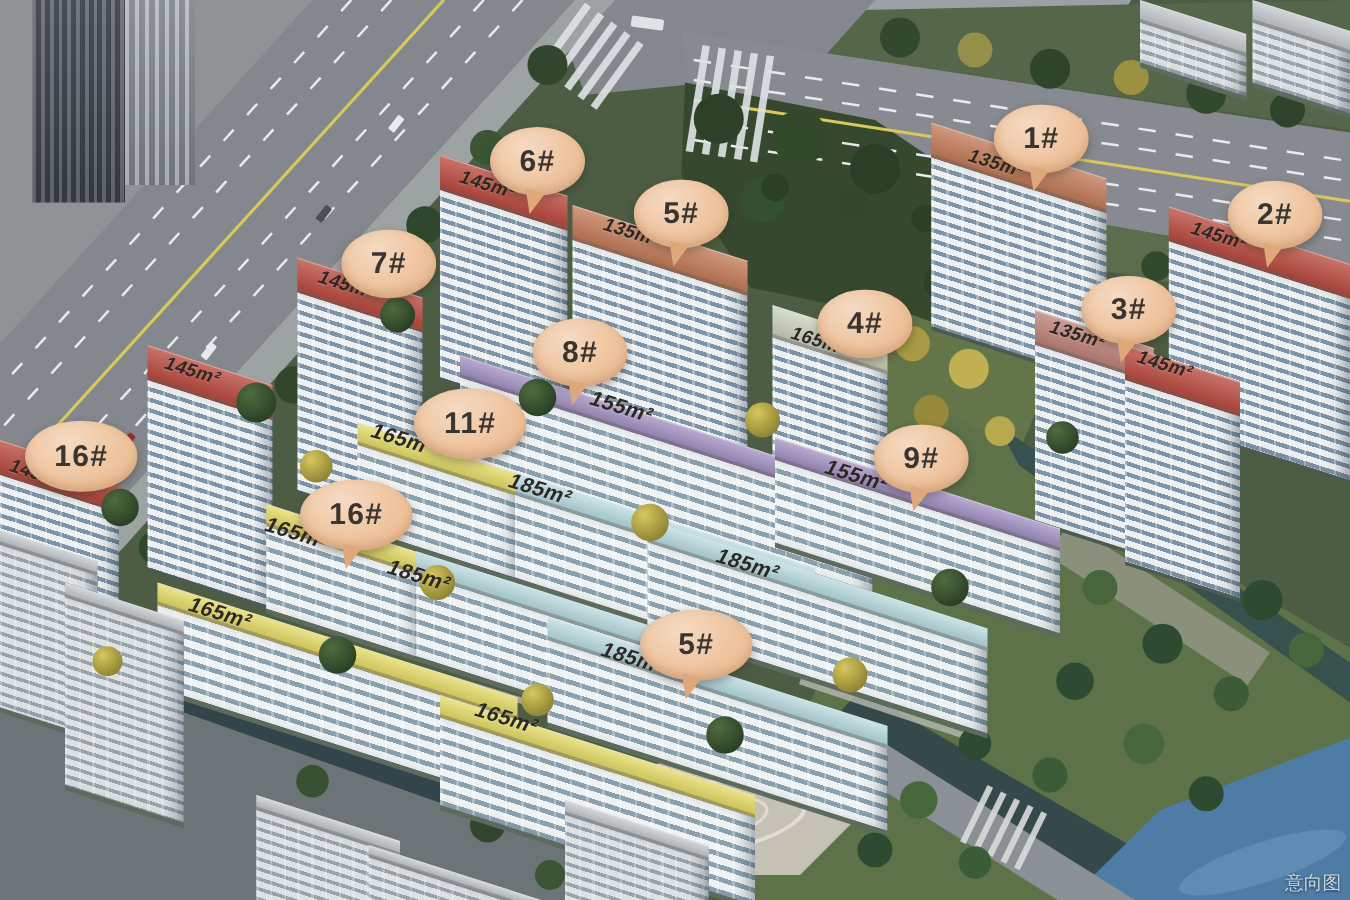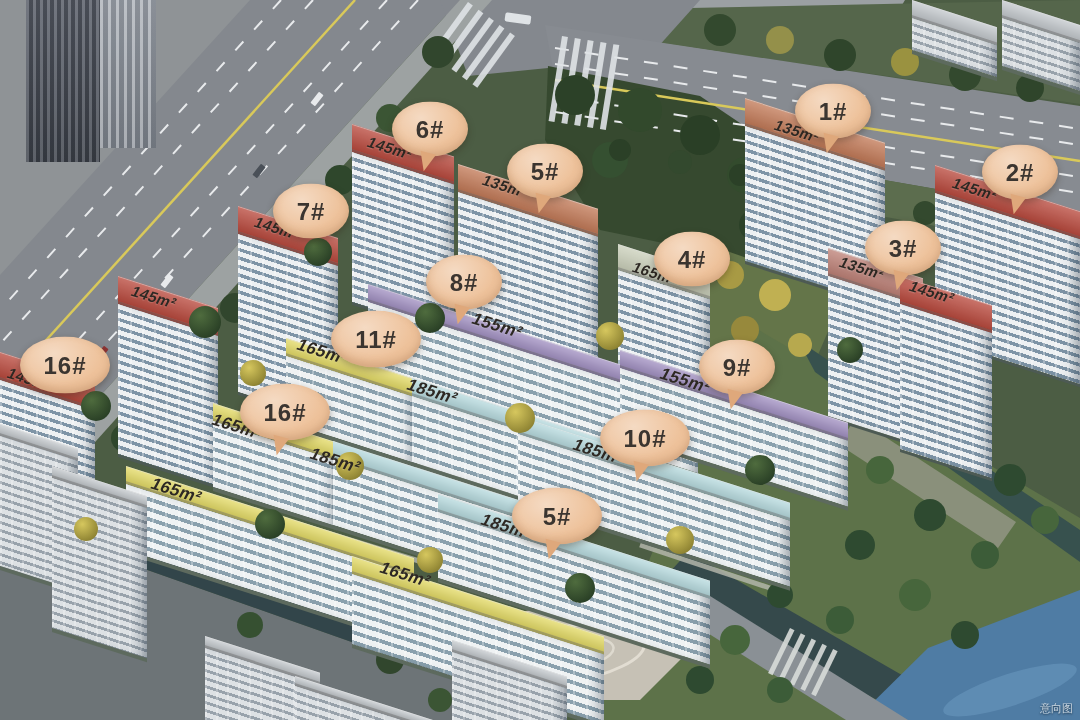--- a/index.html
+++ b/index.html
@@ -59,21 +59,21 @@
   .balloon.tailed::after{content:"";position:absolute;left:34%;bottom:-15px;width:0;height:0;
       border-left:8px solid transparent;border-right:8px solid transparent;
       border-top:19px solid var(--c-balloon-dark,#dfa87b);transform:rotate(14deg);z-index:-1;}
 
   
   .ftree{position:absolute;border-radius:50%;z-index:3;
       background:radial-gradient(circle at 35% 30%,#6f8f4e,#3c5a33 72%);}
   .ftree.y{background:radial-gradient(circle at 35% 30%,#d6c75e,#8f8433 75%);}
   .ftree.d{background:radial-gradient(circle at 35% 30%,#4f6c3e,#2a4026 75%);}
 
-  .watermark{position:absolute;right:7px;bottom:4px;z-index:5;font-size:11px;
+  .watermark{position:absolute;right:7px;bottom:4px;z-index:5;font-size:15px;
       color:rgba(232,240,247,.82);text-shadow:0 1px 2px rgba(10,25,40,.8);}
 </style>
 </head>
 <body>
 
 <div class="stage">
 
   <svg class="terrain" width="1080" height="720" viewBox="0 0 1080 720">
     <rect x="0" y="0" width="1080" height="720" fill="#4c5d44"></rect>
 
@@ -393,23 +393,20 @@
     </div>
   <div class="balloon" style="left:311px;top:211px">
       <span>7#</span>
     </div>
   <div class="balloon tailed" style="left:464px;top:282px">
       <span>8#</span>
     </div>
   <div class="balloon tailed" style="left:737px;top:367px">
       <span>9#</span>
     </div>
-  <div class="balloon wide tailed" style="left:645px;top:438px">
-      <span>10#</span>
-    </div>
   <div class="balloon wide" style="left:376px;top:339px">
       <span>11#</span>
     </div>
   <div class="balloon wide tailed" style="left:285px;top:412px">
       <span>16#</span>
     </div>
   <div class="balloon wide tailed" style="left:557px;top:516px">
       <span>5#</span>
     </div>
   <div class="balloon wide" style="left:65px;top:365px">

